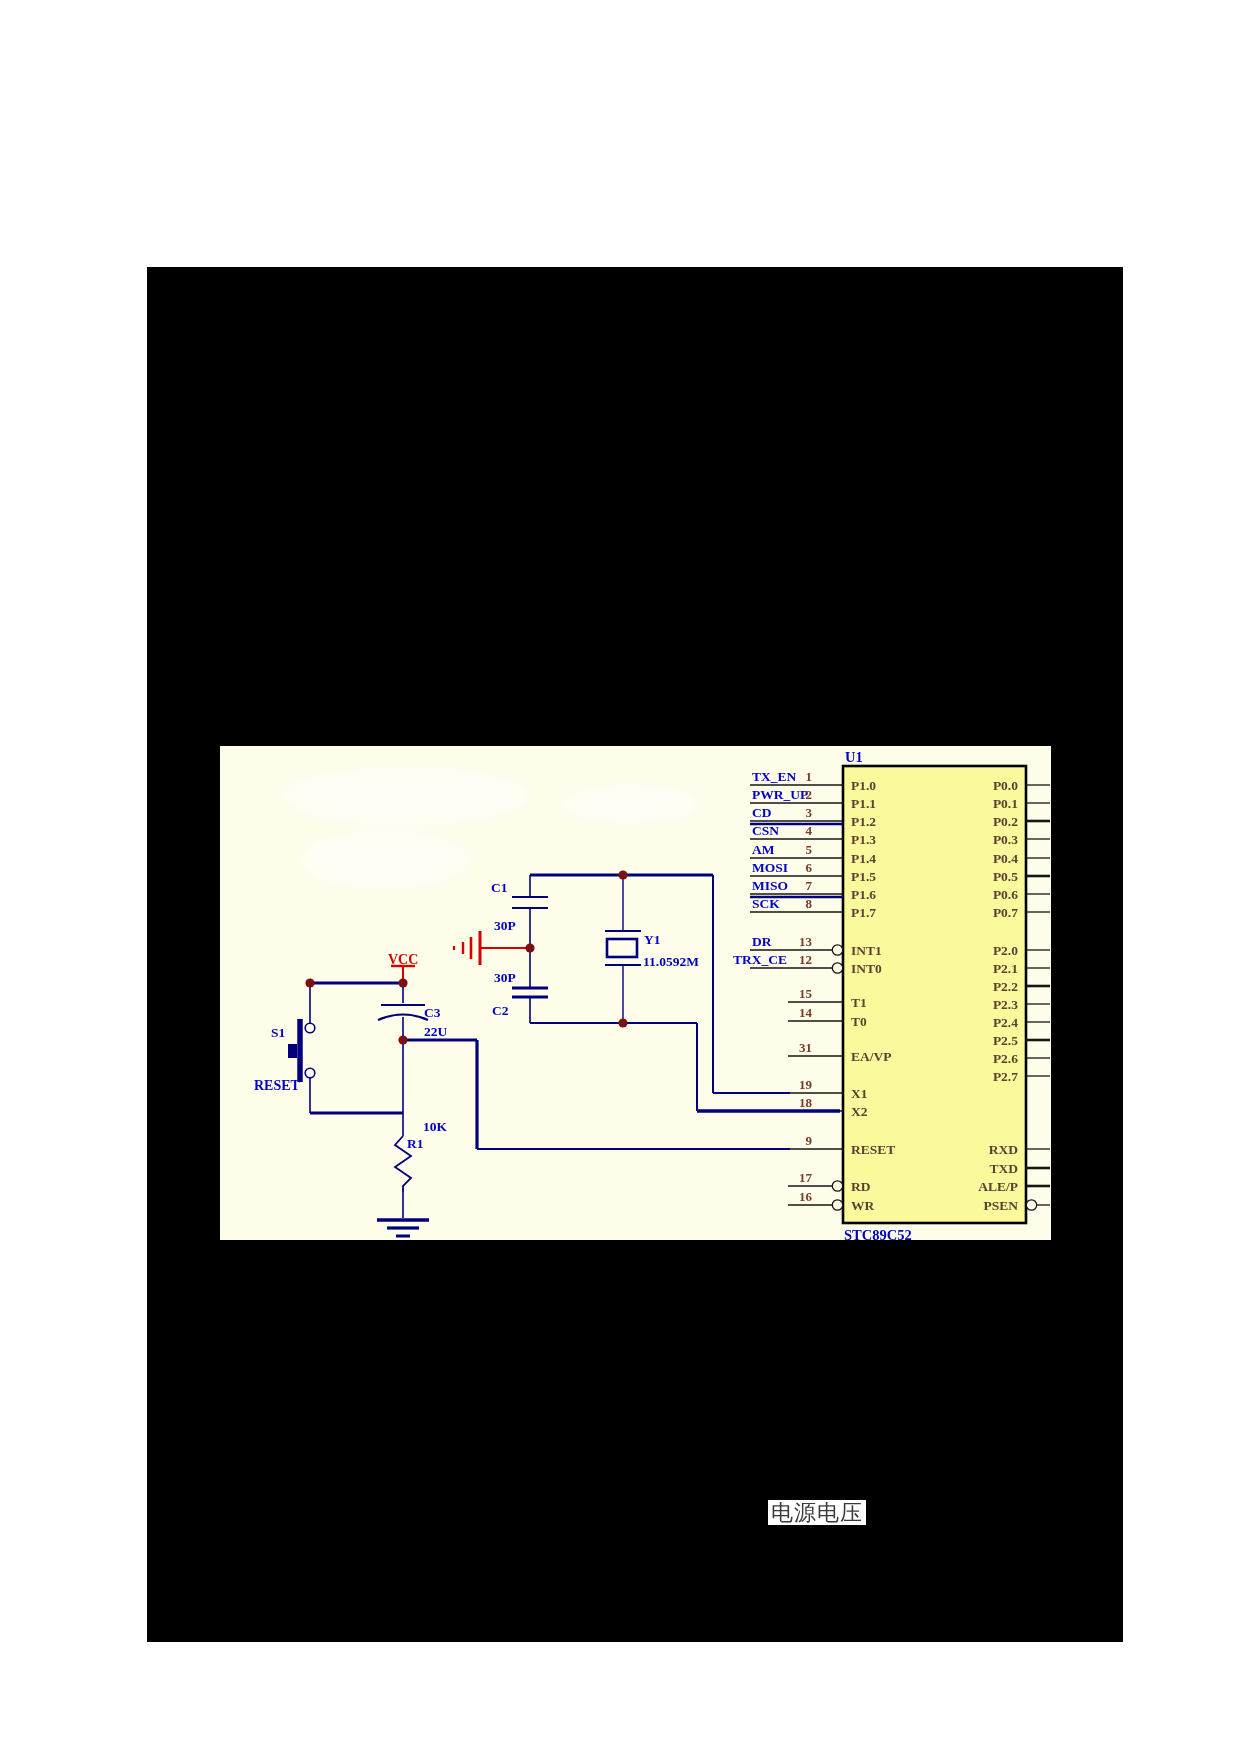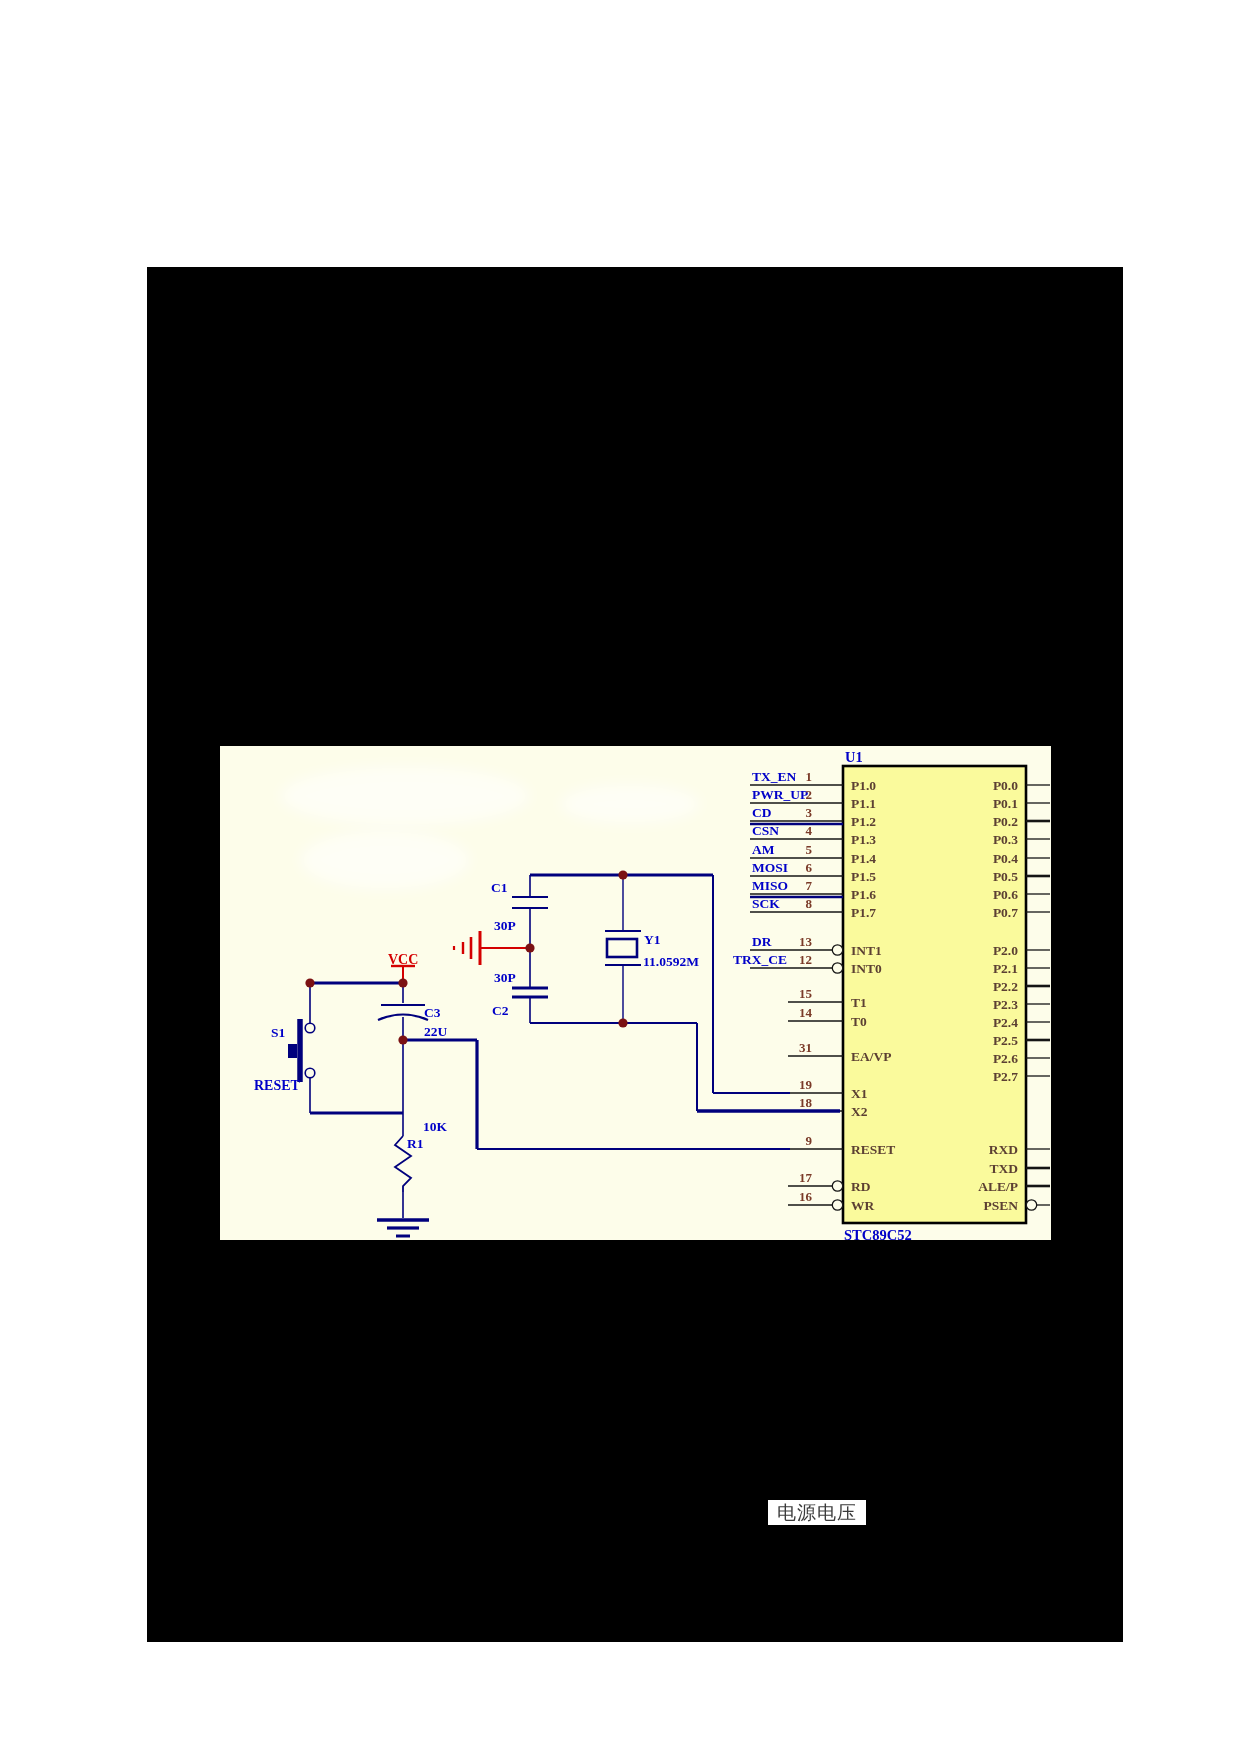--- a/index.html
+++ b/index.html
@@ -2,21 +2,21 @@
 <html><head>
 <meta charset="utf-8">
 <style>
   html,body{margin:0;padding:0;background:#ffffff;}
   .page{position:relative;width:1240px;height:1754px;background:#ffffff;overflow:hidden;
         font-family:"Liberation Serif","DejaVu Serif",serif;}
   .scan{position:absolute;left:147px;top:267px;width:976px;height:1375px;background:#000;}
   .panel{position:absolute;left:220px;top:746px;width:831px;height:494px;background:#FDFDEA;}
   .smudge{position:absolute;background:rgba(255,255,255,0.55);border-radius:50%;filter:blur(7px);}
   .caption{position:absolute;left:768px;top:1500px;width:98px;height:25px;line-height:25px;
-           background:#fff;color:#3A3A3A;font-size:19px;text-align:center;letter-spacing:1px;}
+           background:#fff;color:#3A3A3A;font-size:22px;text-align:center;letter-spacing:1px;}
   svg text{font-family:"Liberation Serif","DejaVu Serif",serif;}
 </style>
 </head>
 <body>
 
 <div class="page">
   <div class="scan"></div>
 
   <div class="panel">
     <div class="smudge" style="left:60px;top:20px;width:250px;height:60px;"></div>

